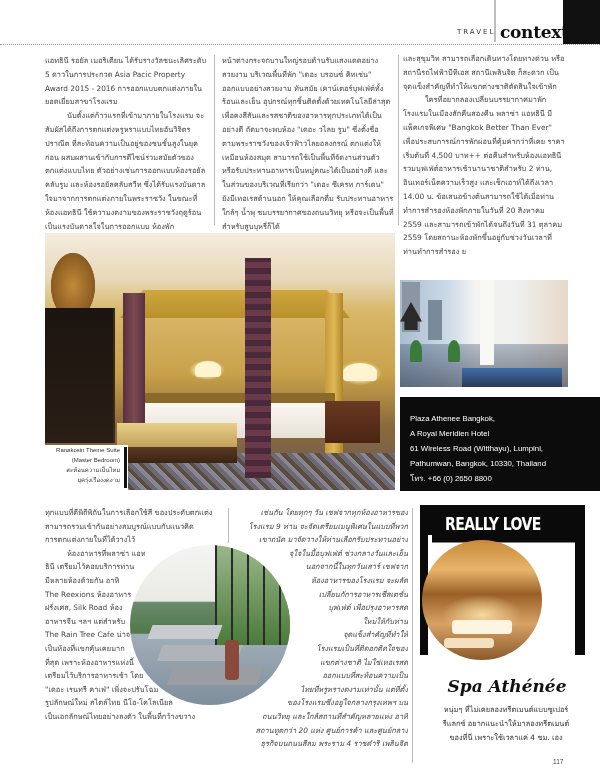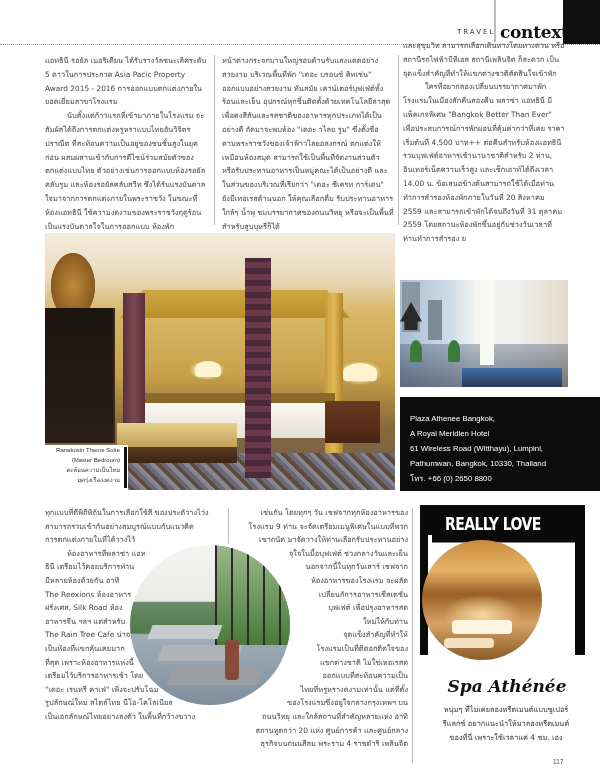--- a/index.html
+++ b/index.html
@@ -108,21 +108,21 @@
 
 <div class="col" style="left:45px; top:54px; width:164px;">
   <p>แอทธินี รอยัล เมอริเดียน ได้รับรางวัลชนะเลิศระดับ 5 ดาวในการประกวด Asia Pacic Property Award 2015 - 2016 การออกแบบตกแต่งภายในยอดเยี่ยมสาขาโรงแรม</p>
   <p class="indent">นับตั้งแต่ก้าวแรกที่เข้ามาภายในโรงแรม จะสัมผัสได้ถึงการตกแต่งหรูหราแบบไทยอันวิจิตรปราณีต ที่สะท้อนความเป็นอยู่ของชนชั้นสูงในยุคก่อน ผสมผสานเข้ากับการดีไซน์ร่วมสมัยตัวของตกแต่งแบบไทย ตัวอย่างเช่นการออกแบบห้องรอยัลคลับรูม และห้องรอยัลคลับสวีท ซึ่งได้รับแรงบันดาลใจมาจากการตกแต่งภายในพระราชวัง ในขณะที่ห้องแอทธินี ใช้ความงดงามของพระราชวังฤดูร้อนเป็นแรงบันดาลใจในการออกแบบ ห้องพัก</p>
 </div>
 <div class="col-rule" style="left:214px; top:55px; height:170px;"></div>
 <div class="col" style="left:222px; top:54px; width:172px;">
   <p>หน้าต่างกระจกบานใหญ่รอบด้านรับแสงแดดอย่างสวยงาม บริเวณพื้นที่พัก "เดอะ บรอนซ์ คิทเช่น" ออกแบบอย่างสวยงาม ทันสมัย เคาน์เตอร์บุฟเฟ่ต์ทั้งร้อนและเย็น อุปกรณ์ทุกชิ้นติดตั้งด้วยเทคโนโลยีล่าสุด เพื่อคงสีสันและรสชาติของอาหารทุกประเภทได้เป็นอย่างดี ถัดมาจะพบห้อง "เดอะ วไลย รูม" ซึ่งตั้งชื่อตามพระราชวังของเจ้าฟ้าวไลยอลงกรณ์ ตกแต่งให้เหมือนห้องสมุด สามารถใช้เป็นพื้นที่จัดงานส่วนตัว หรือรับประทานอาหารเป็นหมู่คณะได้เป็นอย่างดี และในส่วนของบริเวณที่เรียกว่า "เดอะ ซีเครท การ์เดน" ยังมีเทอเรสด้านนอก ให้คุณเลือกดื่ม รับประทานอาหารใกล้ๆ น้ำพุ ชมบรรยากาศของถนนวิทยุ หรือจะเป็นพื้นที่สำหรับสูบบุหรี่ก็ได้</p>
 </div>
 <div class="col-rule" style="left:398px; top:55px; height:170px;"></div>
-<div class="col" style="left:403px; top:39px; width:162px;">
+<div class="col" style="left:403px; top:52px; width:162px;">
   <p>และสุขุมวิท สามารถเลือกเดินทางโดยทางด่วน หรือสถานีรถไฟฟ้าบีทีเอส สถานีเพลินจิต ก็สะดวก เป็นจุดแข็งสำคัญที่ทำให้แขกต่างชาติตัดสินใจเข้าพัก</p>
   <p class="indent">ใครที่อยากลองเปลี่ยนบรรยากาศมาพักโรงแรมในเมืองสักคืนสองคืน พลาซ่า แอทธินี มีแพ็คเกจพิเศษ "Bangkok Better Than Ever" เพื่อประสบการณ์การพักผ่อนที่คุ้มค่ากว่าที่เคย ราคาเริ่มต้นที่ 4,500 บาท++ ต่อคืนสำหรับห้องแอทธินี รวมบุฟเฟ่ต์อาหารเช้านานาชาติสำหรับ 2 ท่าน, อินเทอร์เน็ตความเร็วสูง และเช็กเอาท์ได้ถึงเวลา 14.00 น. ข้อเสนอข้างต้นสามารถใช้ได้เมื่อท่านทำการสำรองห้องพักภายในวันที่ 20 สิงหาคม 2559 และสามารถเข้าพักได้จนถึงวันที่ 31 ตุลาคม 2559 โดยสถานะห้องพักขึ้นอยู่กับช่วงวันเวลาที่ท่านทำการสำรอง ย</p>
 </div>
 
 <div class="photo bedroom">
   <div class="cabinet-top"></div>
   <div class="cabinet"></div>
   <div class="canopy"></div>
   <div class="post-left"></div>
   <div class="curtain-r"></div>
@@ -155,21 +155,21 @@
 
 <div class="address">
   <div class="b">Plaza Athenee Bangkok,</div>
   <div class="b">A Royal Meridien Hotel</div>
   <div>61 Wireless Road (Witthayu), Lumpini,</div>
   <div>Pathumwan, Bangkok, 10330, Thailand</div>
   <div>โทร. +66 (0) 2650 8800</div>
 </div>
 
 <div class="wrap-col" style="left:45px; top:506px; width:180px;">
-  <span class="line" style="width:180px">ทุกแบบที่ดีพิถีพิถันในการเลือกใช้สี ของประดัวางไว่ง</span>
+  <span class="line" style="width:180px">ทุกแบบที่ดีพิถีพิถันในการเลือกใช้สี ของประดับตกแต่ง</span>
   <span class="line" style="width:180px">สามารถรวมเข้ากันอย่างสมบูรณ์แบบกับแนวคิด</span>
   <span class="line" style="width:180px">การตกแต่งภายในที่ได้วางไว้</span>
   <span class="line" style="width:100px; padding-left:22px">ห้องอาหารที่พลาซ่า แอท-</span>
   <span class="line" style="width:100px">ธินี เตรียมไว้คอยบริการท่าน</span>
   <span class="line" style="width:90px">มีหลายห้องด้วยกัน อาทิ</span>
   <span class="line" style="width:90px">The Reexions ห้องอาหาร</span>
   <span class="line" style="width:85px">ฝรั่งเศส, Silk Road ห้อง</span>
   <span class="line" style="width:85px">อาหารจีน ฯลฯ แต่สำหรับ</span>
   <span class="line" style="width:85px">The Rain Tree Cafe น่าจะ</span>
   <span class="line" style="width:85px">เป็นห้องที่แขกคุ้นเคยมาก</span>
@@ -182,21 +182,21 @@
 <div class="col-rule" style="left:228px; top:508px; height:35px;"></div>
 
 <div class="photo gym">
   <div class="window"></div>
   <div class="tm1"></div>
   <div class="tm2"></div>
   <div class="tm3"></div>
   <div class="bike"></div>
 </div>
 
-<div class="wrap-col" style="left:228px; top:506px; width:180px; text-align:right;">
+<div class="wrap-col" style="left:228px; top:506px; width:180px; text-align:right;font-style:italic;">
   <span class="line">เช่นกัน โดยทุกๆ วัน เชฟจากทุกห้องอาหารของ</span>
   <span class="line">โรงแรม 9 ท่าน จะจัดเตรียมเมนูพิเศษในแบบที่พวก</span>
   <span class="line">เขาถนัด มาจัดวางให้ท่านเลือกรับประทานอย่าง</span>
   <span class="line">จุใจในมื้อบุฟเฟ่ต์ ช่วงกลางวันและเย็น</span>
   <span class="line">นอกจากนี้ในทุกวันเสาร์ เชฟจาก</span>
   <span class="line">ห้องอาหารของโรงแรม จะผลัด</span>
   <span class="line">เปลี่ยนกัการอาหารเชี่สเตชั่น</span>
   <span class="line">บุฟเฟ่ต์ เพื่อปรุงอาหารสด</span>
   <span class="line">ใหม่ให้กับท่าน</span>
   <span class="line">จุดแข็งสำคัญที่ทำให้</span>

